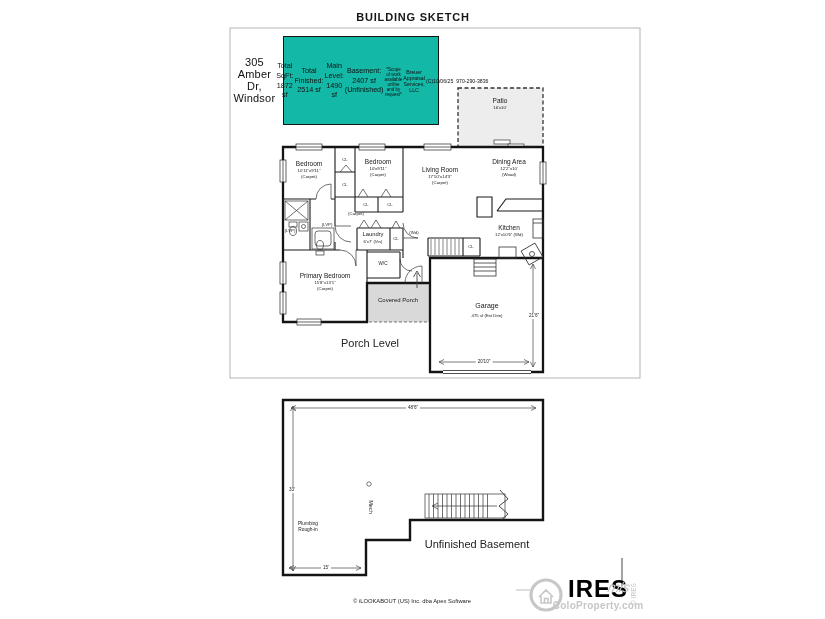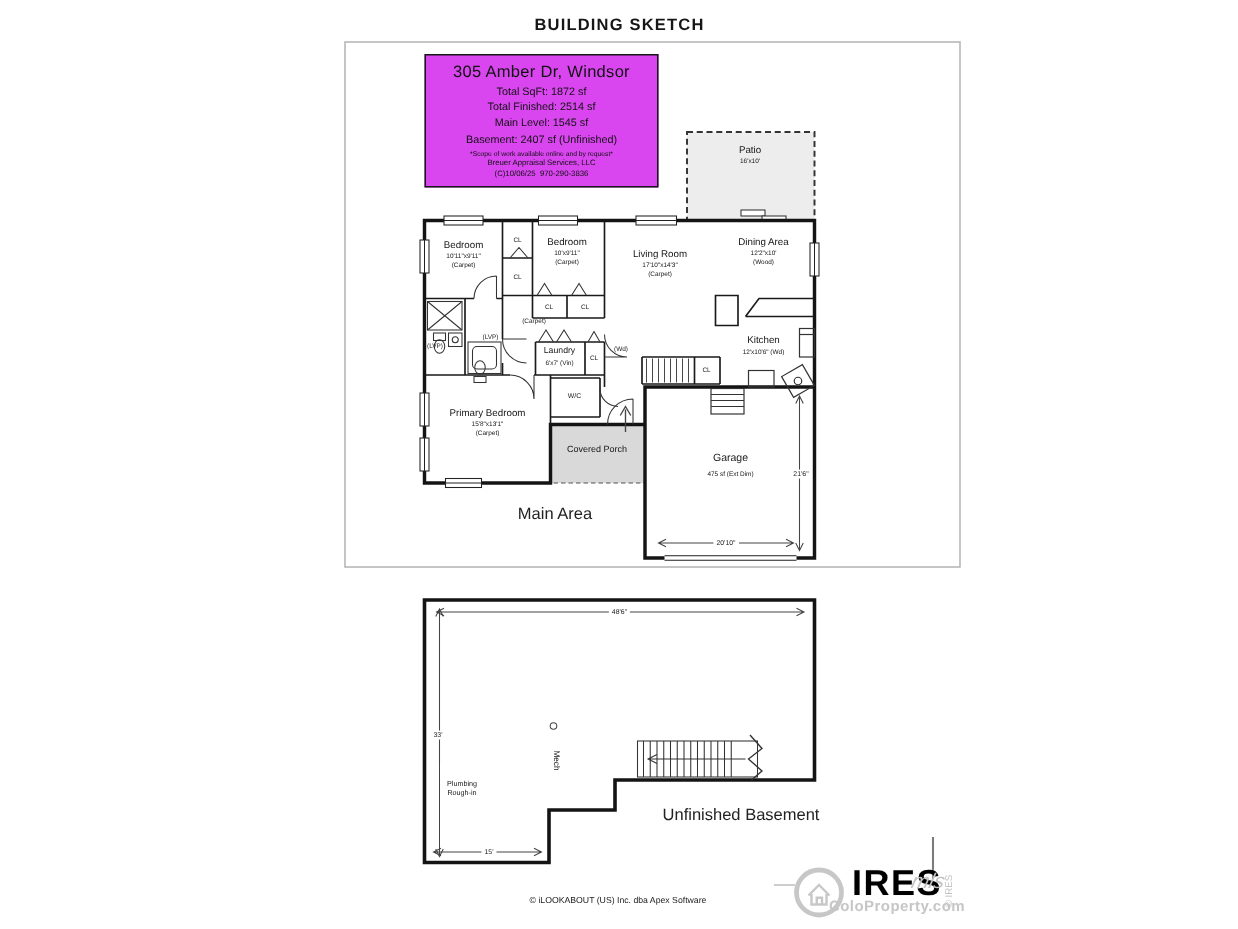--- a/index.html
+++ b/index.html
@@ -9,21 +9,21 @@
   .lbl{position:absolute;transform:translate(-50%,-50%);white-space:nowrap;text-align:center;
        color:#161616;line-height:1.3;}
   .title{font-size:11px;font-weight:bold;letter-spacing:.8px;}
   .caption{font-size:11px;color:#222;}
   .room .nm{font-size:6.5px;}
   .room .dm{font-size:4.3px;}
   .tag{font-size:4.3px;color:#222;}
   .tiny{font-size:4.6px;color:#222;}
   .dim{font-size:4.6px;background:#fff;padding:0 2px;color:#222;}
   .infobox{position:absolute;left:283px;top:36px;width:154px;height:87px;border:1.5px solid #161616;
-           background:#d946ef;display:flex;flex-direction:column;align-items:center;justify-content:center;
+           background:#14b8a6;display:flex;flex-direction:row;align-items:center;justify-content:center;
            gap:1px;text-align:center;}
   .infobox .addr{font-size:11px;letter-spacing:.2px;margin-bottom:1px;}
   .infobox .ln{font-size:7.2px;line-height:1.35;}
   .infobox .fp1{font-size:4.5px;margin-top:2px;}
   .infobox .fp2{font-size:5.2px;}
   .pre{white-space:pre;}
   .rot90{transform:translate(-50%,-50%) rotate(90deg);}
   .rotm90{transform:translate(-50%,-50%) rotate(-90deg);}
   .footer{font-size:5.8px;color:#222;}
   .wm{position:absolute;color:#c7c7c7;}
@@ -172,21 +172,21 @@
       <line x1="622" y1="558" x2="622" y2="586" stroke="#6e6e6e" stroke-width="1.4"></line>
     </g>
   </svg>
 
   <div class="lbl title" style="left:413px;top:17px">BUILDING SKETCH</div>
 
   <div class="infobox">
     <div class="addr">305 Amber Dr, Windsor</div>
     <div class="ln">Total SqFt: 1872 sf</div>
     <div class="ln">Total Finished: 2514 sf</div>
-    <div class="ln">Main Level: 1545 sf</div>
+    <div class="ln">Main Level: 1490 sf</div>
     <div class="ln">Basement: 2407 sf (Unfinished)</div>
     <div class="fp1">*Scope of work available online and by request*</div>
     <div class="fp2">Breuer Appraisal Services, LLC</div>
     <div class="fp2 pre">(C)10/06/25  970-290-3836</div>
   </div>
 
   <div class="lbl room" style="left:500px;top:104px">
     <div class="nm">Patio</div>
     <div class="dm">16'x10'</div>
   </div>
@@ -257,22 +257,22 @@
   <div class="lbl dim" style="left:413px;top:408px">48'6"</div>
   <div class="lbl dim" style="left:292px;top:490px">33'</div>
   <div class="lbl dim" style="left:326px;top:568px">15'</div>
 
   <div class="lbl" style="left:308px;top:527px;font-size:4.8px">
     <div>Plumbing</div>
     <div>Rough-in</div>
   </div>
   <div class="lbl rot90" style="left:370px;top:507px;font-size:5.5px">Mech</div>
 
-  <div class="lbl caption" style="left:370px;top:343px">Main Area</div>
-  <div class="lbl caption" style="left:494px;top:544px">Unfinished Basement</div>
+  <div class="lbl caption" style="left:370px;top:343px">Porch Level</div>
+  <div class="lbl caption" style="left:477px;top:544px">Unfinished Basement</div>
 
   <div class="lbl footer" style="left:412px;top:602px">© iLOOKABOUT (US) Inc. dba Apex Software</div>
 
   <div class="lbl wm wm-brand">IRES</div>
   <div class="lbl wm wm-mls">mls</div>
   <div class="lbl wm wm-site">ColoProperty.com</div>
   <div class="lbl wm wm-vert rotm90">© IRES</div>
 
 </div>
 

